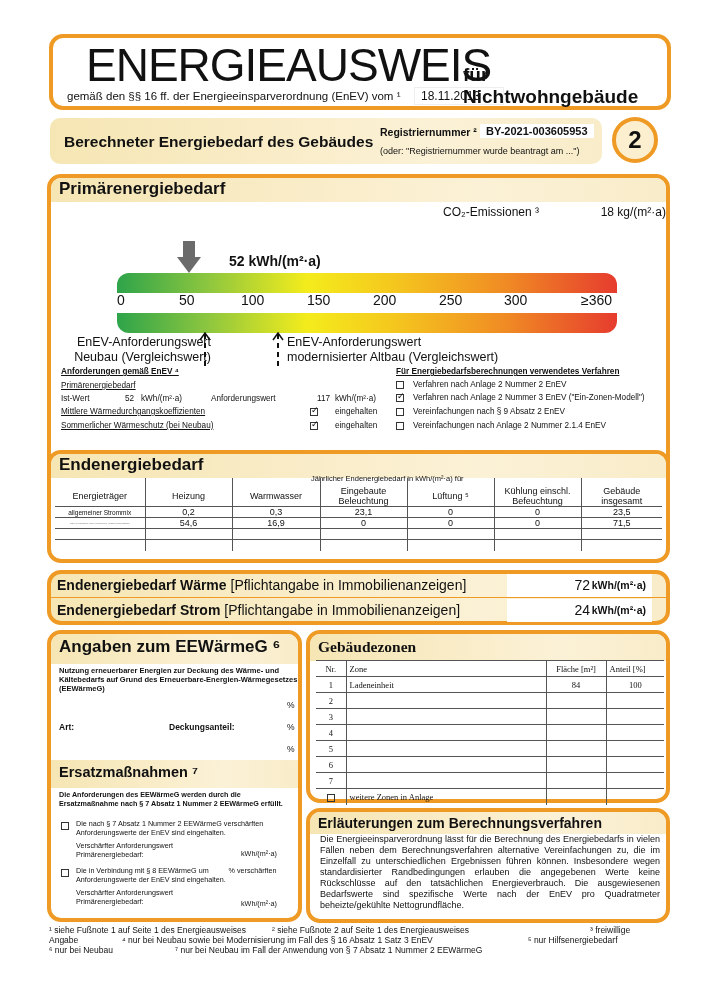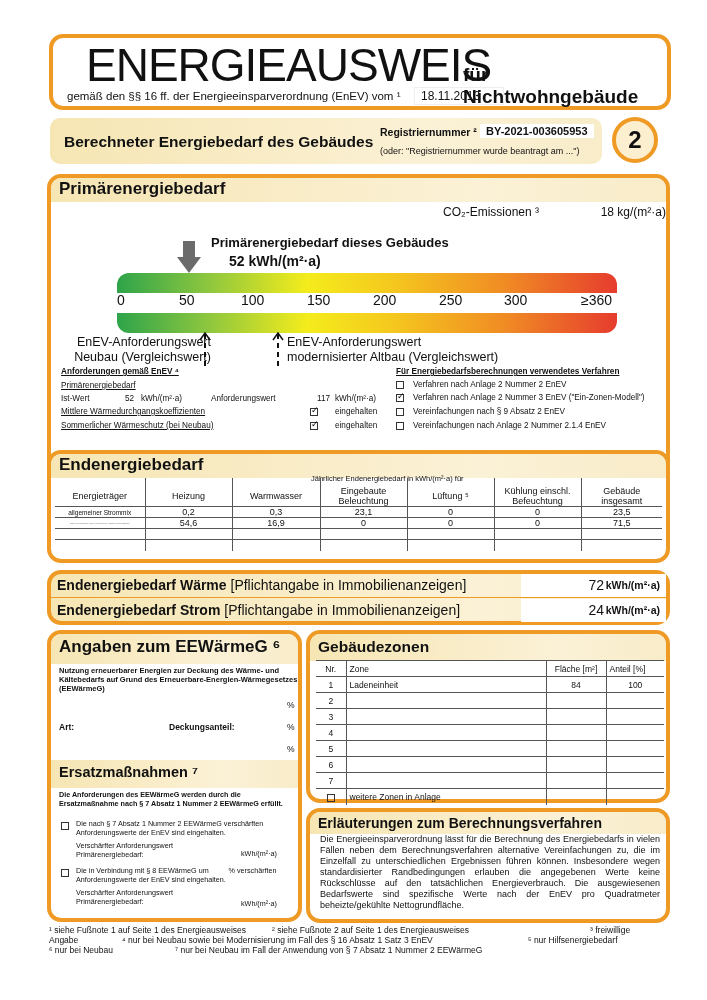--- a/index.html
+++ b/index.html
@@ -52,39 +52,39 @@
 
   
   #end-box { left: 47px; top: 450px; width: 623px; height: 113px; }
   #end-table { position: absolute; left: 4px; top: 24px; width: 607px; border-collapse: collapse; font-size: 9px; }
   #end-table td, #end-table th { border-bottom: 1px solid #555; border-left: 1px solid #555; text-align: center; font-weight: normal; height: 11px; }
   #end-table th:first-child, #end-table td:first-child { border-left: none; }
   #end-caption { position: absolute; left: 260px; top: 20px; font-size: 7.5px; }
 
   
   #sum-box { left: 47px; top: 570px; width: 623px; height: 55px; }
-  .sum-row { position: absolute; left: 0; right: 0; height: 23px; }
+  .sum-row { position: absolute; left: 0; right: 14px; height: 23px; }
   .sum-row .lbl { position: absolute; left: 6px; top: 3px; font-size: 14px; }
   .sum-row .lbl b { font-weight: bold; }
   .sum-row .valcell { position: absolute; right: 0; top: 0; width: 145px; height: 23px; background: #fff; }
   .sum-row .val { position: absolute; right: 62px; top: 3px; font-size: 14px; }
   .sum-row .unit { position: absolute; right: 6px; top: 5px; font-size: 10.5px; font-weight: bold; }
 
   
   #ee-box { left: 47px; top: 630px; width: 255px; height: 292px; }
   #ee-title-band { height: 30px; }
   #ee-title { font-size: 17px; top: 3px; }
   #ee-desc { position: absolute; left: 8px; top: 32px; width: 240px; font-size: 7.5px; font-weight: bold; line-height: 9px; }
   .ee-line { position: absolute; font-size: 8.5px; }
   #ersatz-band { position: absolute; left: 0; right: 0; top: 126px; height: 28px; padding-left: 24px; }
   #ersatz-title { position: absolute; left: 8px; top: 4px; font-size: 14.5px; font-weight: bold; }
   .ersatz-text { position: absolute; left: 8px; width: 240px; font-size: 7.2px; line-height: 8.5px; }
 
   
-  #zone-box { left: 306px; top: 630px; width: 364px; height: 173px; }
+  #zone-box { left: 306px; top: 630px; width: 364px; height: 173px; font-family: Liberation Serif, serif; }
   #zone-title-band { height: 27px; }
   #zone-title { font-size: 15.5px; top: 4px; }
   #zone-table { position: absolute; left: 6px; top: 26px; width: 348px; border-collapse: collapse; font-size: 8.5px; }
   #zone-table td { border: 1px solid #555; height: 16px; padding: 0 3px; }
   #zone-table tr td:first-child { text-align: center; width: 30px; border-left: none; }
   #zone-table tr td:last-child { border-right: none; }
 
   
   #erl-box { left: 306px; top: 808px; width: 364px; height: 115px; }
   #erl-title { position: absolute; left: 8px; top: 3px; font-size: 14px; font-weight: bold; }
@@ -115,21 +115,20 @@
   <div class="box-title-band hdr-band">
     <div class="box-title">Primärenergiebedarf</div>
   </div>
   <div id="co2-label">CO₂-Emissionen ³</div>
   <div id="co2-value">18 kg/(m²·a)</div>
 
   <svg id="arrow-down" width="24" height="32" viewBox="0 0 24 32">
     <rect x="6" y="0" width="12" height="18" fill="#6b6b6b"></rect>
     <polygon points="0,16 24,16 12,32" fill="#6b6b6b"></polygon>
   </svg>
-  <div id="pe-heading">Primärenergiebedarf dieses Gebäudes</div>
   <div id="pe-value">52 kWh/(m²·a)</div>
 
   <div class="scale-bar" id="scale-top"></div>
   <div class="tick" style="left:66px">0</div>
   <div class="tick" style="left:128px">50</div>
   <div class="tick" style="left:190px">100</div>
   <div class="tick" style="left:256px">150</div>
   <div class="tick" style="left:322px">200</div>
   <div class="tick" style="left:388px">250</div>
   <div class="tick" style="left:453px">300</div>

